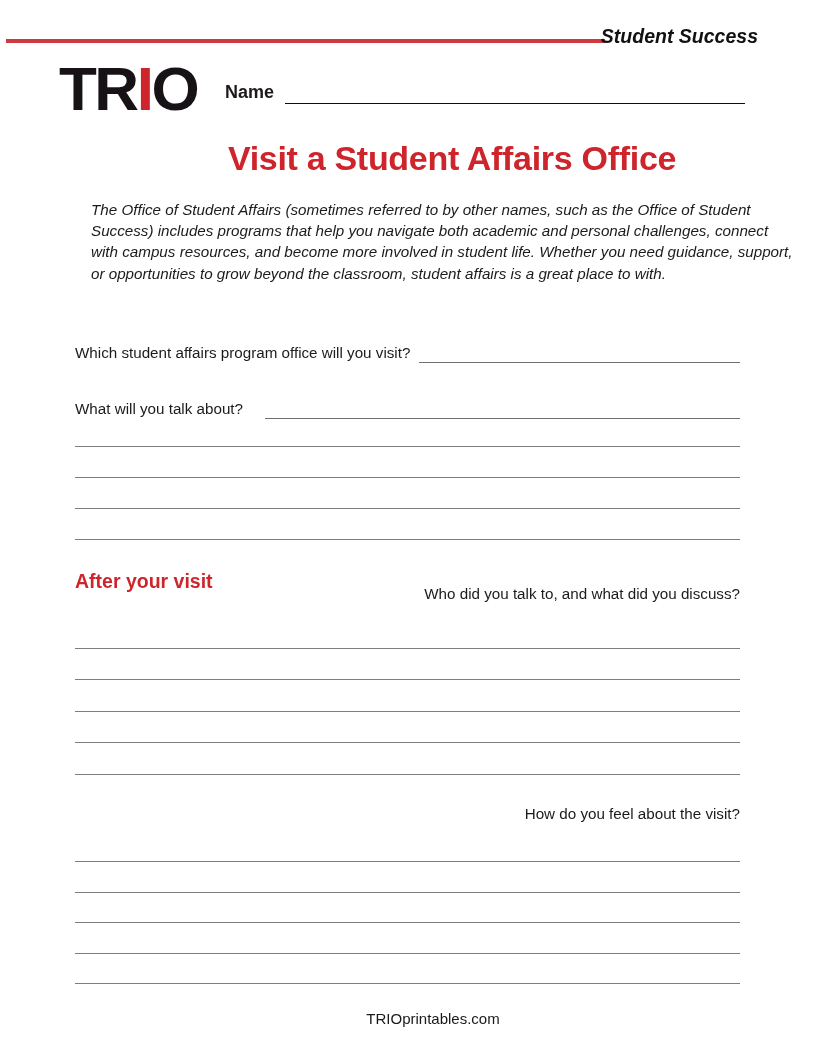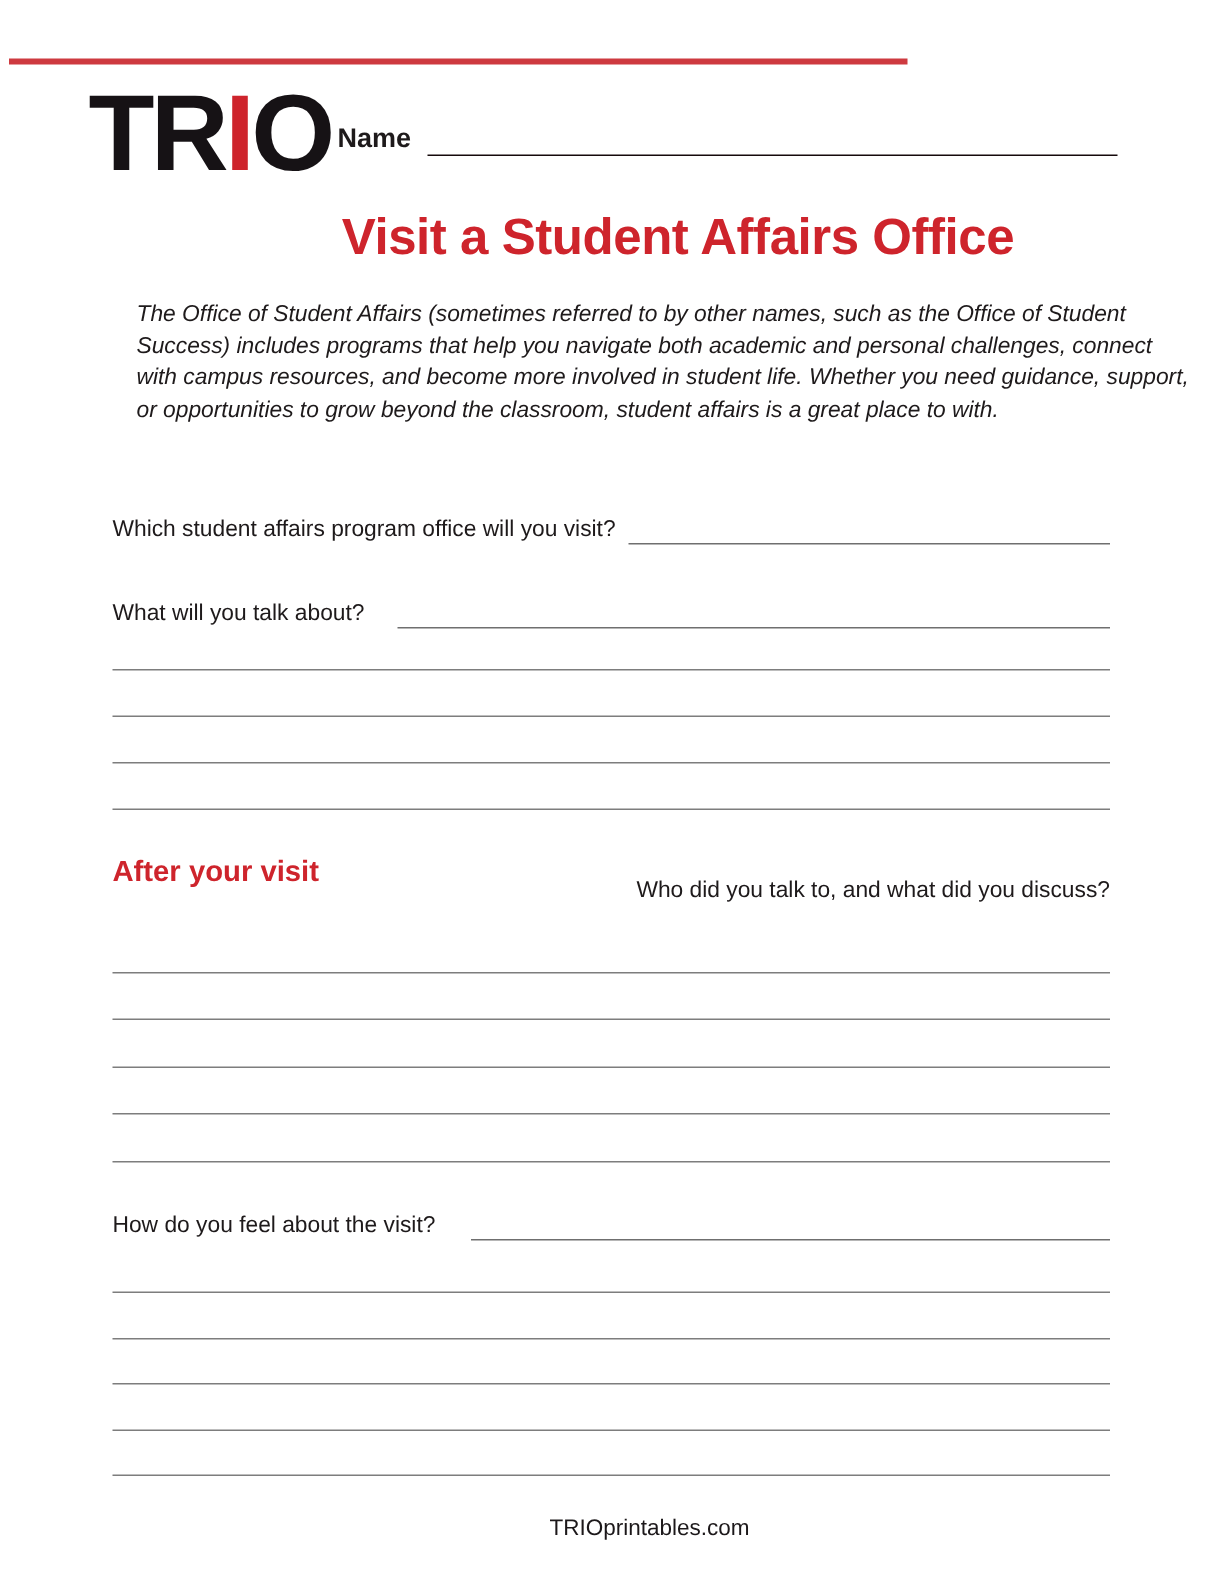--- a/index.html
+++ b/index.html
@@ -2,55 +2,56 @@
 <html style="--accent-red: #CE242C; --rule-red: #CE3A40; --line-gray: #7D7D7D; --text: #1E1A1B;"><head>
 <meta charset="utf-8">
 <style>
   html,body{margin:0;padding:0;background:#ffffff;}
   .page{
     position:relative;width:816px;height:1056px;background:#fff;overflow:hidden;
     font-family:"Liberation Sans","DejaVu Sans",sans-serif;color:var(--text,#1e1a1b);
   }
   .top-rule{position:absolute;left:6px;top:39px;width:599px;height:3.5px;background:var(--rule-red,#ce3a40);}
   .program-label{position:absolute;top:25px;right:58px;font-size:19.5px;font-weight:bold;font-style:italic;color:#121012;}
-  .logo{position:absolute;left:59px;top:64px;font-size:72px;font-weight:800;letter-spacing:-2.5px;line-height:50px;color:#161215;text-align:center;}
+  .logo{position:absolute;left:59px;top:64px;font-size:62px;font-weight:800;letter-spacing:-2.5px;line-height:50px;color:#161215;text-align:center;}
   .logo .red{color:var(--accent-red,#ce242c);}
   .name-row{position:absolute;left:225px;top:80px;width:520px;height:24px;display:flex;align-items:flex-end;}
   .name-label{font-size:18px;font-weight:bold;line-height:1;padding-bottom:3px;}
   .name-line{flex:1;margin-left:11px;border-bottom:1.7px solid #15090b;height:100%;}
   .title{position:absolute;left:0;top:139px;width:100%;margin:0;text-align:center;
     font-size:34px;font-weight:bold;color:var(--accent-red,#ce242c);letter-spacing:-0.3px;padding-left:44px;}
   .intro{position:absolute;left:75px;top:199px;font-style:italic;font-size:15.2px;line-height:21.2px;}
   .intro-line{white-space:nowrap;margin-left:16px;}
   .h-red{position:absolute;left:75px;margin:0;font-size:19.5px;font-weight:bold;color:var(--accent-red,#ce242c);}
   .s1{top:312px;}
   .s2{top:570px;}
   .q-row{position:absolute;left:75px;width:665px;height:21px;display:flex;align-items:flex-end;font-size:15.2px;}
   .q-label{line-height:1.1;padding-bottom:1px;white-space:nowrap;}
   .fill-line{flex:1;margin-left:9px;border-bottom:1.3px solid #6f6f6f;height:100%;}
   .q1{top:342px;}
   .q2{top:370px;}
   .q3{top:398px;}
   .q3 .fill-line{margin-left:22px;}
   .q4{top:586px;flex-direction:column;}
-  .q5{top:806px;}
+  .q5{top:806px;flex-direction:column;}
   .q5 .fill-line{margin-left:24px;}
   .line-group{position:absolute;left:75px;width:665px;}
   .blank-line{border-bottom:1.25px solid #7d7d7d;}
   .g1{top:416px;}  .g1 .blank-line{height:30px;}
   .g2{top:617px;}  .g2 .blank-line{height:30.6px;}
   .g3{top:831.5px;}.g3 .blank-line{height:29.5px;}
   .footer{position:absolute;left:0;top:1010px;width:100%;text-align:center;font-size:15px;color:#1c181a;margin-left:25px;}
 </style>
 </head>
 <body>
 
 <div class="page">
 
   <div class="top-rule"></div>
+  <div class="program-label">Student Success</div>
 
   <div class="logo"><span>TR</span><span class="red">I</span><span>O</span></div>
 
   <div class="name-row">
     <span class="name-label">Name</span>
     <span class="name-line"></span>
   </div>
 
   <h1 class="title">Visit a Student Affairs Office</h1>
 

